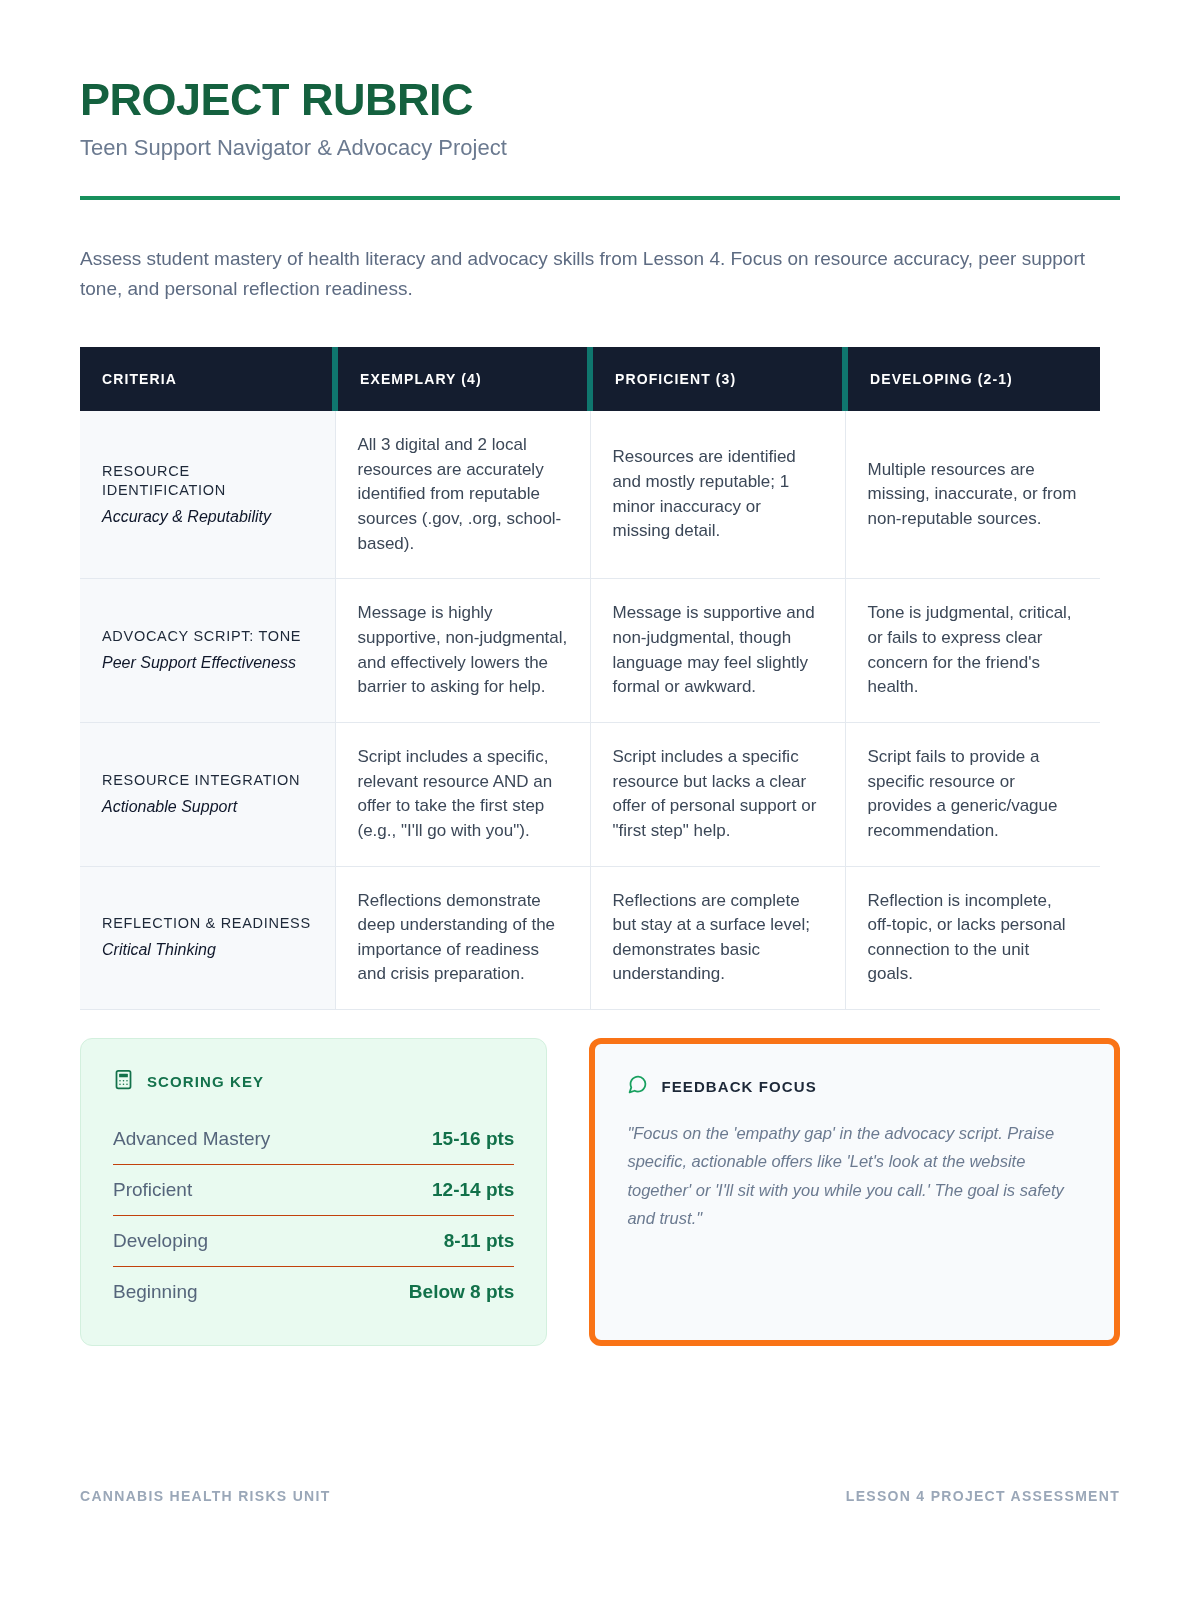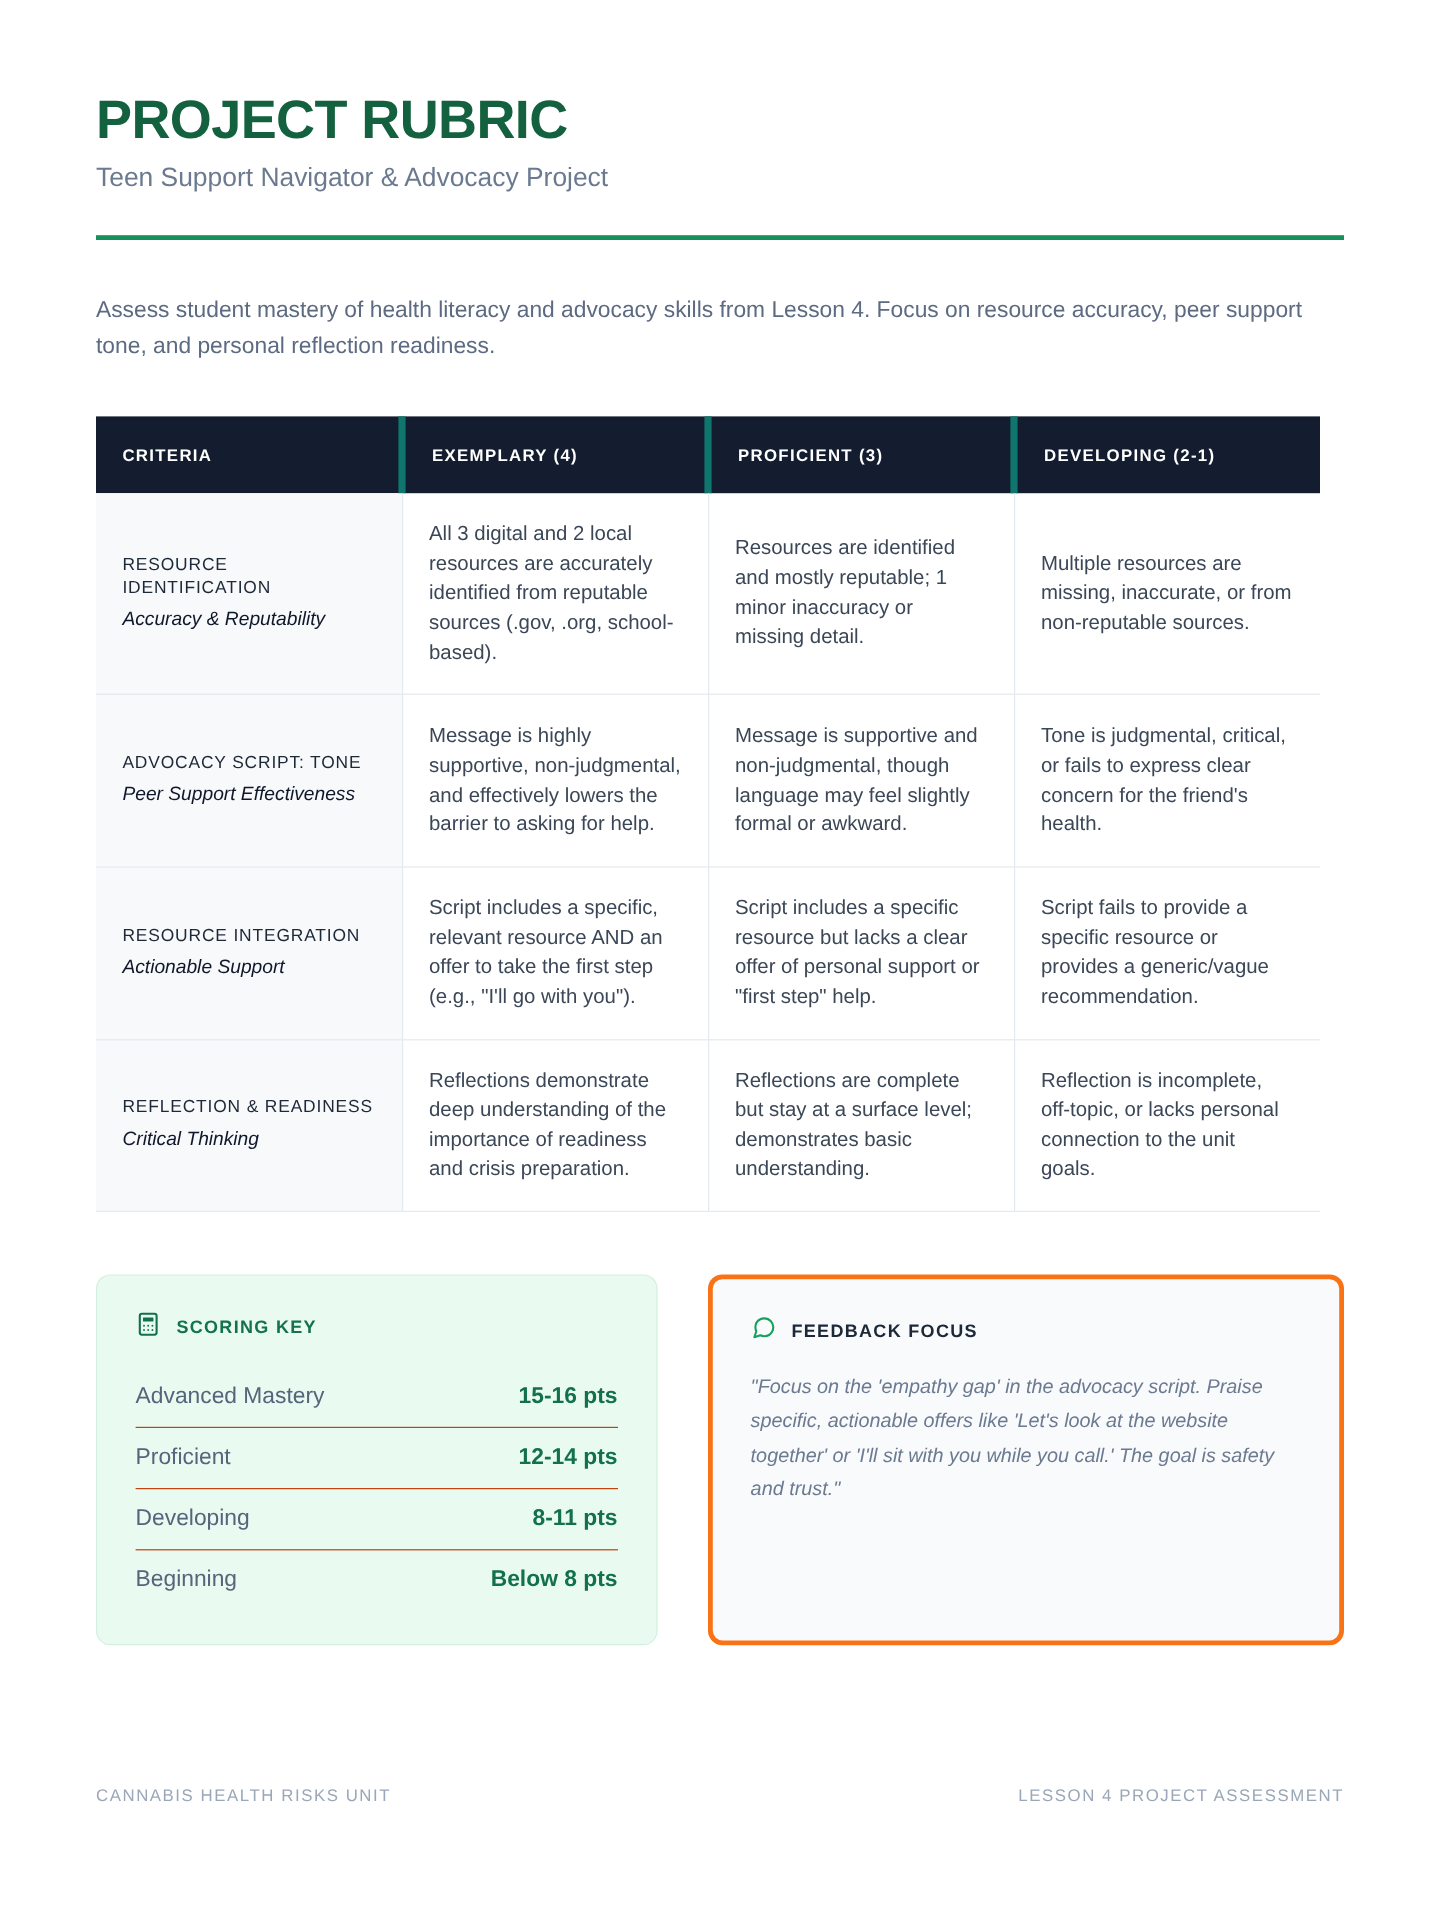--- a/index.html
+++ b/index.html
@@ -118,38 +118,38 @@
   }
   .crit-sub {
     font-size: 16px;
     font-style: italic;
     color: #0f172a;
     line-height: 1.3;
   }
 
   
   .cards {
-    margin-top: 52px;
+    margin-top: 28px;
     display: flex;
     gap: 42px;
   }
   .card {
     box-sizing: border-box;
     border-radius: 12px;
     padding: 30px 32px 28px 32px;
   }
   .card-scoring {
     width: 489px;
     background: #e9faf0;
     border: 1px solid #d3f0de;
   }
   .card-feedback {
     width: 555px;
     background: #f8fafc;
-    border: 4px solid #f97316;
+    border: 6px solid #f97316;
   }
 
   .card-head {
     display: flex;
     align-items: center;
     gap: 13px;
     margin-bottom: 20px;
   }
   .card-title {
     font-size: 15px;
@@ -187,21 +187,21 @@
 
   
   .footer {
     position: absolute;
     left: 80px;
     right: 80px;
     bottom: 96px;
     display: flex;
     justify-content: space-between;
     font-size: 14px;
-    font-weight: normal;
+    font-weight: bold;
     letter-spacing: 1.3px;
     color: #9aa7b8;
   }
 </style>
 </head>
 <body>
 
 <div class="page">
 
   <div class="header">

